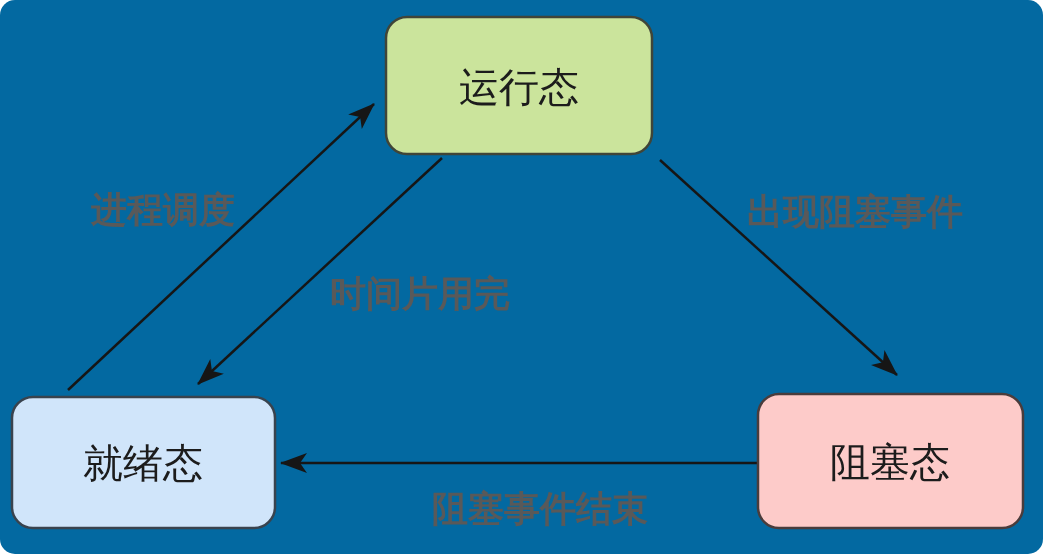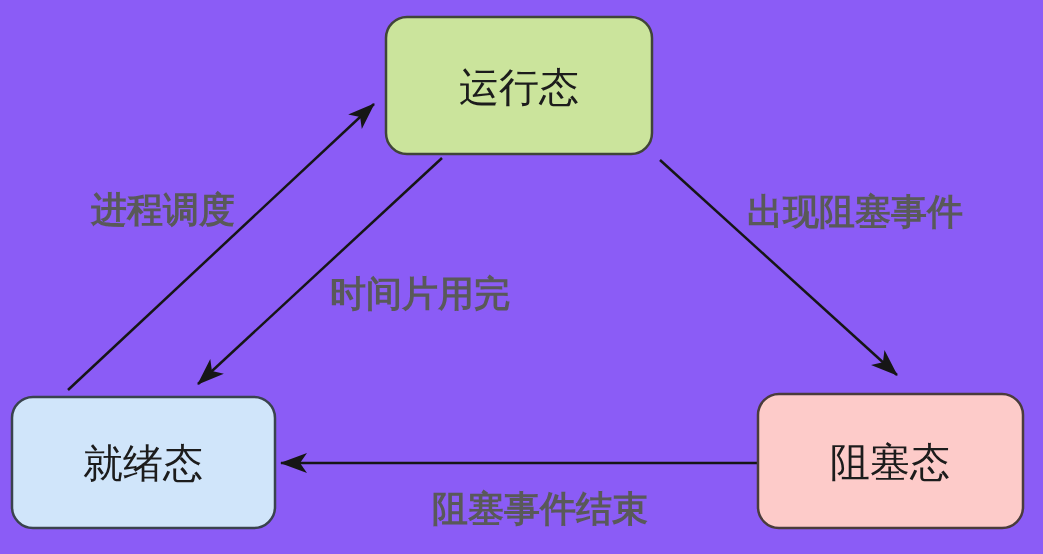--- a/index.html
+++ b/index.html
@@ -4,23 +4,24 @@
 <style>
   html, body {
     margin: 0;
     padding: 0;
     background: #ffffff;
   }
   .canvas {
     position: relative;
     width: 1043px;
     height: 554px;
-    background: #8b5cf6;
+    background: #0369a1;
     overflow: hidden;
     font-family: "Liberation Sans", "DejaVu Sans", sans-serif;
+    border-radius: 15px;
   }
   svg {
     display: block;
   }
   .node-label {
     font-family: "Liberation Sans", "DejaVu Sans", sans-serif;
     font-size: 40px;
     font-weight: 400;
   }
   .edge-label {

